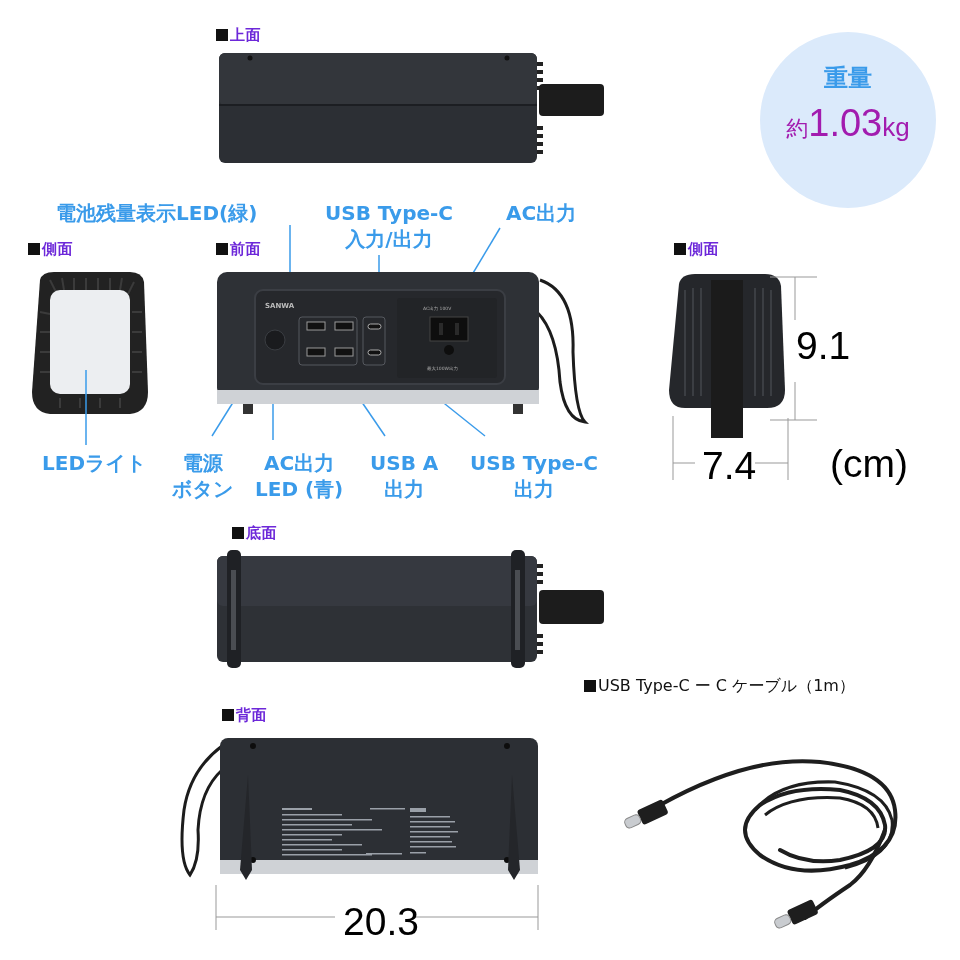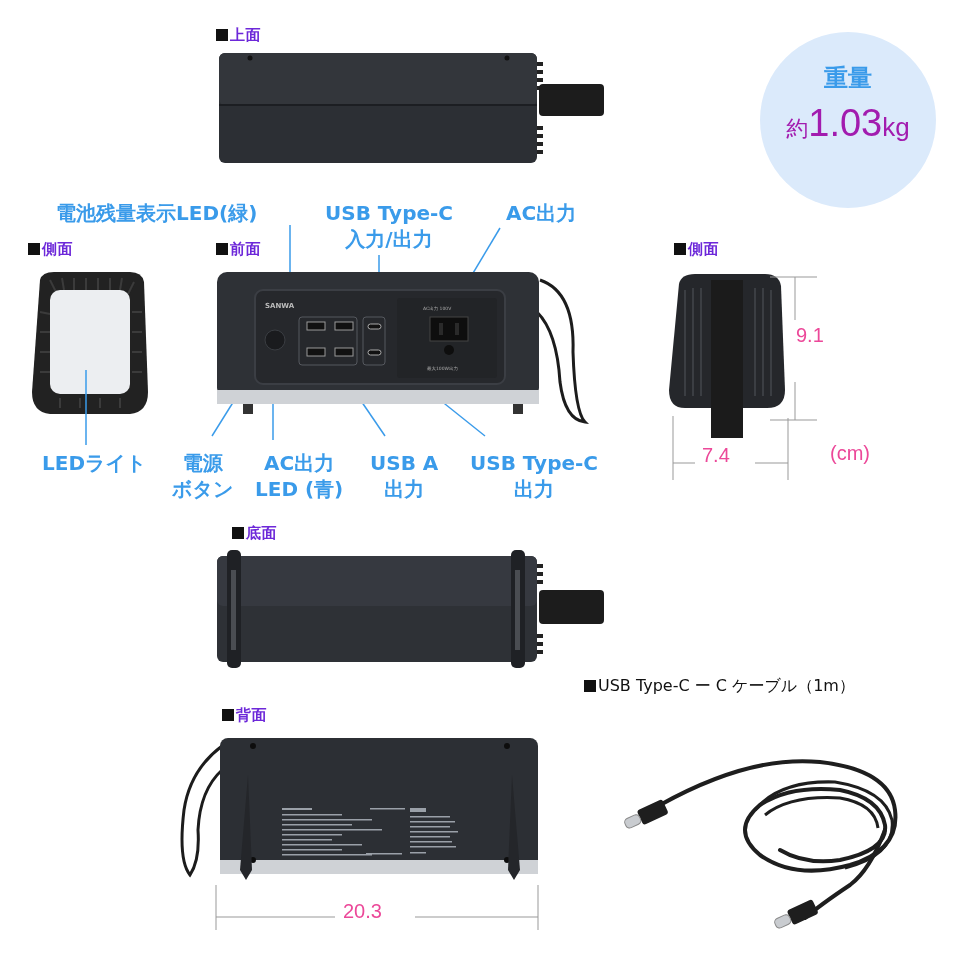--- a/index.html
+++ b/index.html
@@ -1,21 +1,21 @@
 <!DOCTYPE html>
 <html><head>
 <meta charset="utf-8">
 <style>
   html, body { margin:0; padding:0; background:#ffffff; }
   body { width:960px; height:960px; position:relative; overflow:hidden;
          font-family:"DejaVu Sans","Liberation Sans",sans-serif; }
   .sec-label { position:absolute; font-size:15px; color:#6d28d9; font-weight:bold; letter-spacing:0.5px; white-space:nowrap; }
   .sec-label .sq { display:inline-block; width:12px; height:12px; background:#111; margin-right:2px; vertical-align:-1px; }
   .callout { position:absolute; color:#3a9bea; font-size:20px; font-weight:bold; text-align:center; line-height:26px; white-space:nowrap; }
-  .dim { position:absolute; color:#ec4899; font-family:"Liberation Sans",sans-serif; font-size:20px; }
+  .dim { position:absolute; color:#000000; font-family:"Liberation Sans",sans-serif; font-size:39px; }
   .weight-circle { position:absolute; left:760px; top:32px; width:176px; height:176px; border-radius:50%; background:#dbeafb; }
   .weight-title { position:absolute; left:0; width:100%; top:30px; text-align:center; color:#3a9bea; font-size:24px; font-weight:bold;font-family:Liberation Mono, monospace; }
   .weight-value { position:absolute; left:0; width:100%; top:70px; text-align:center; color:#a21caf; font-weight:normal; white-space:nowrap; }
   .weight-value .pre { font-size:22px; }
   .weight-value .num { font-size:38px; font-family:"Liberation Sans",sans-serif; }
   .weight-value .unit { font-size:26px; font-family:"Liberation Sans",sans-serif; }
   svg { position:absolute; overflow:visible; }
   .cable-label { position:absolute; font-size:16px; color:#111; white-space:nowrap; }
   .cable-label .sq { display:inline-block; width:12px; height:12px; background:#111; margin-right:2px; vertical-align:-1px; }
 </style>

